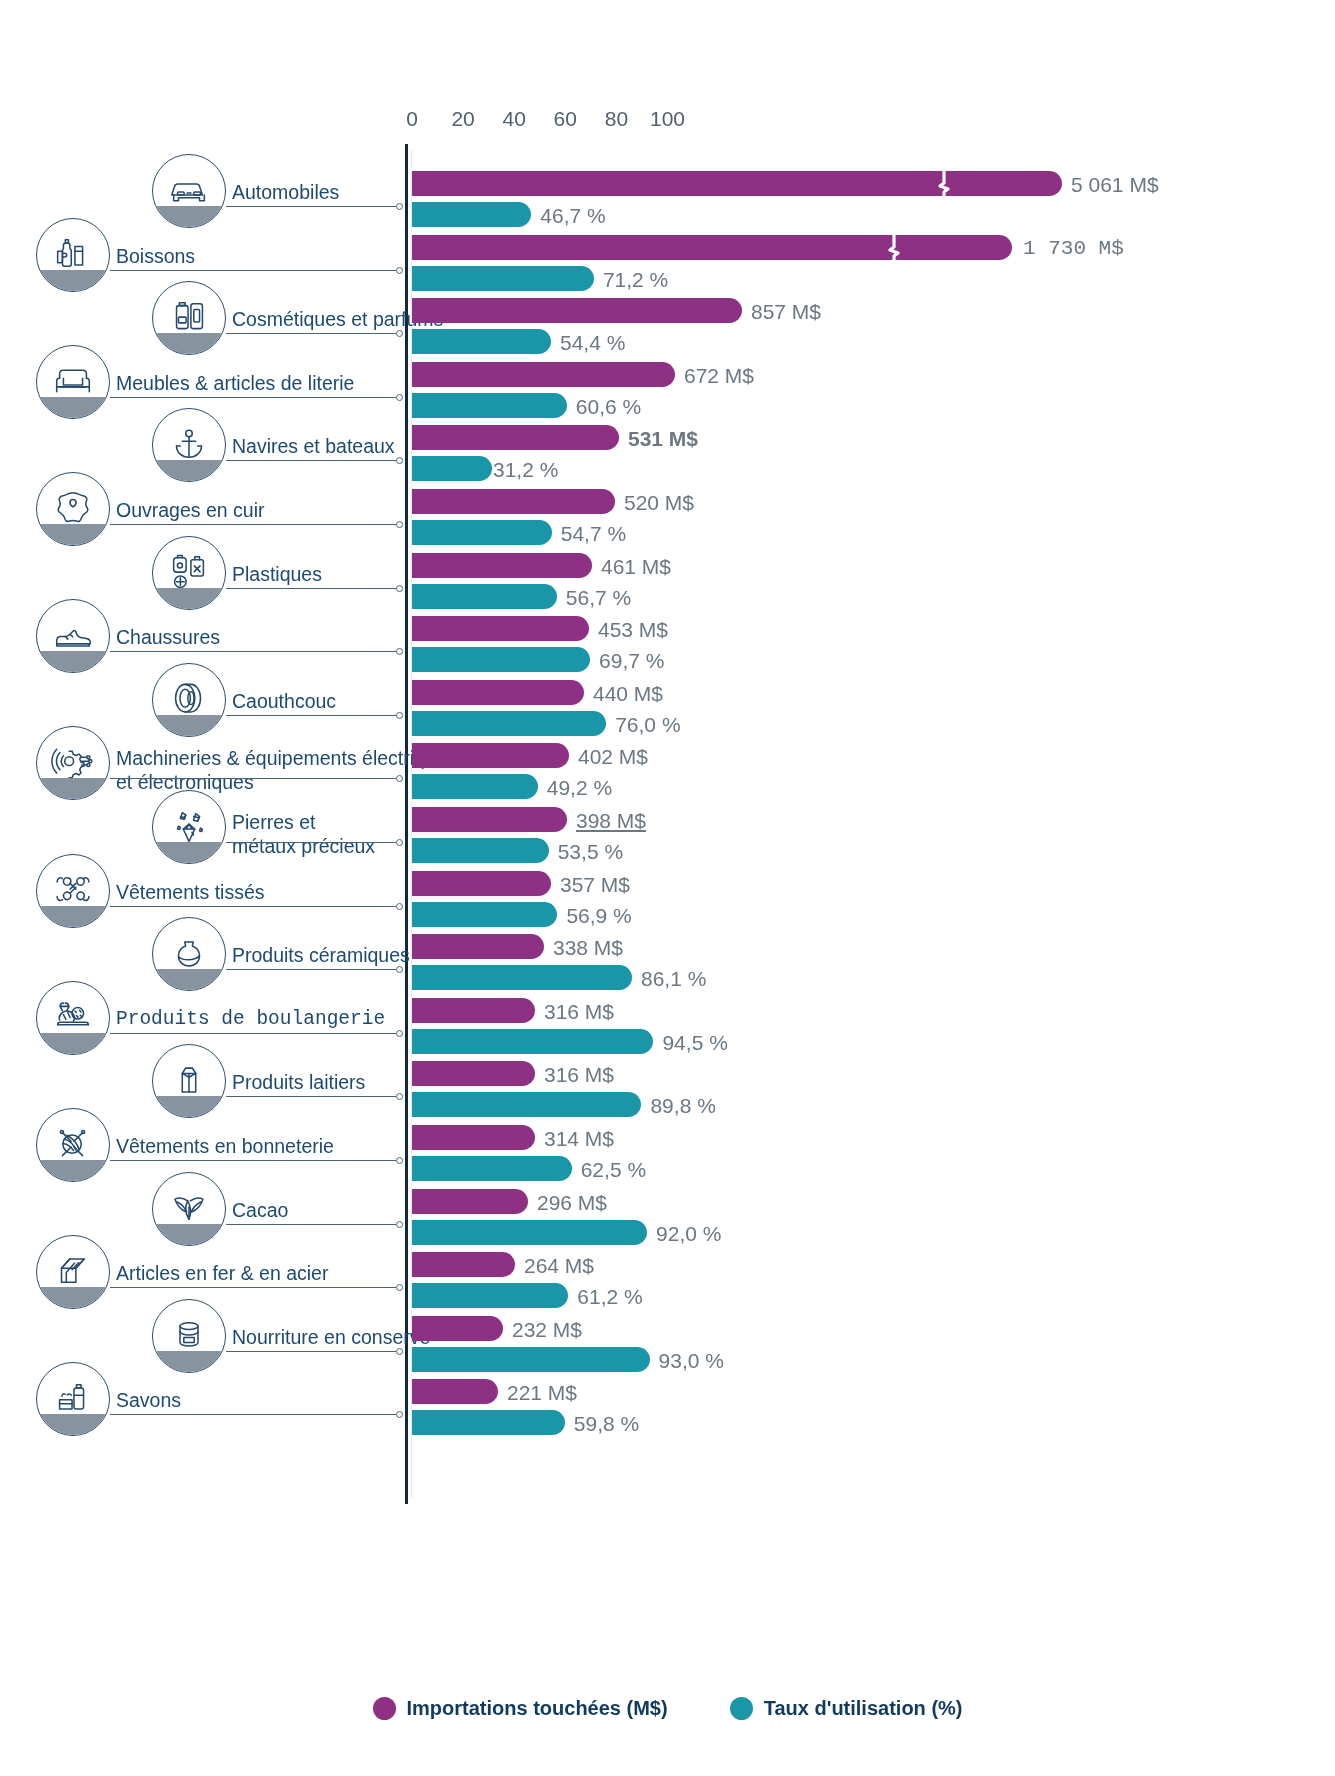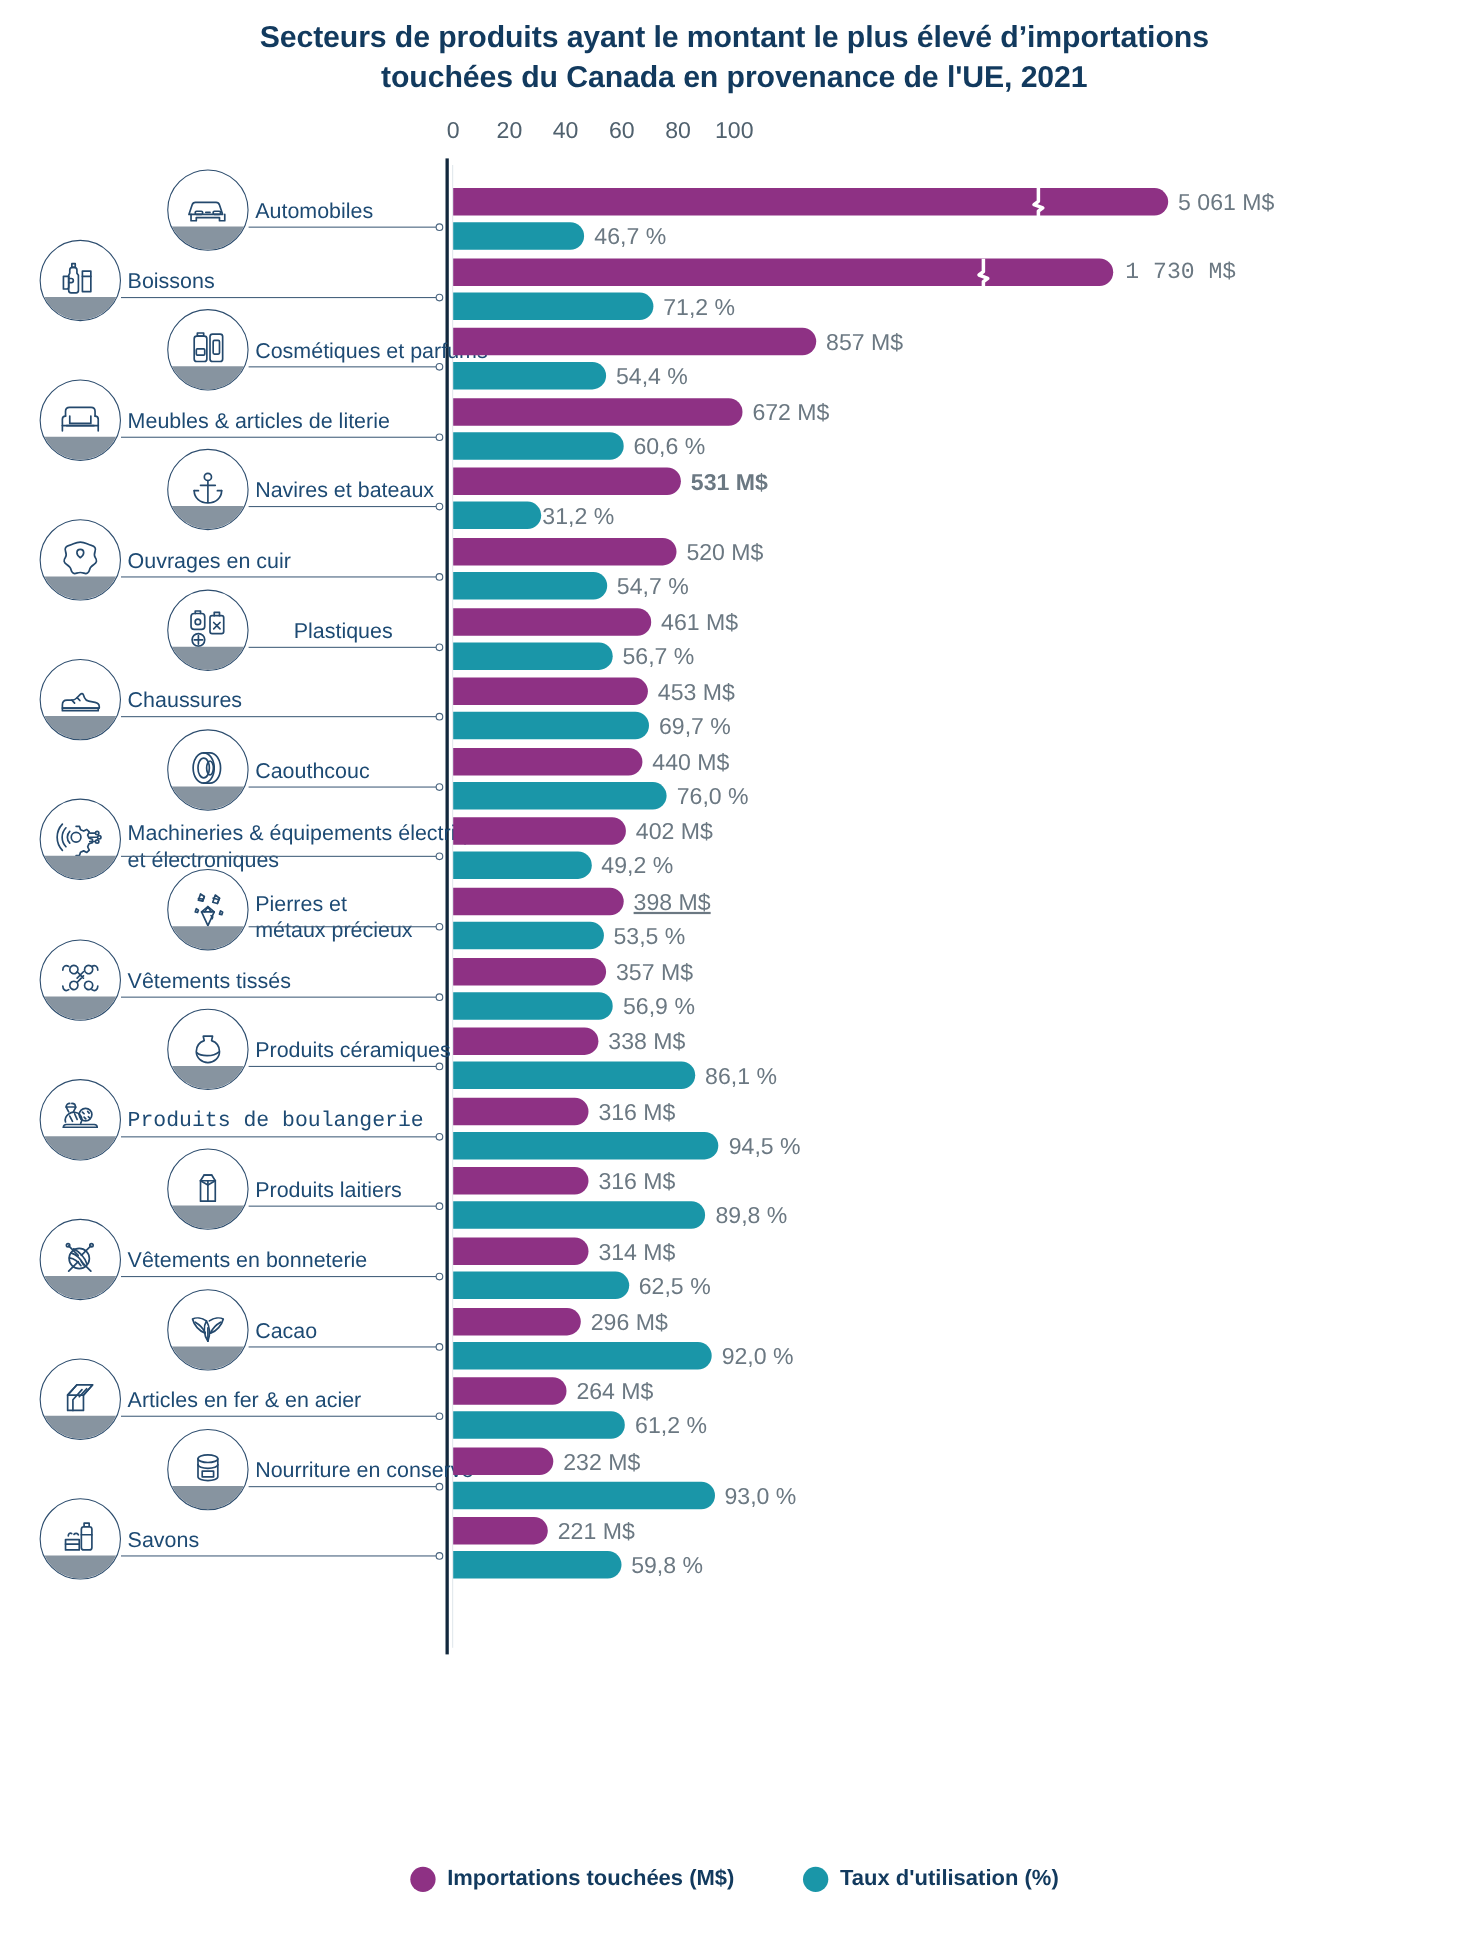--- a/index.html
+++ b/index.html
@@ -179,24 +179,20 @@
     font-size: 20px;
     font-weight: bold;
     white-space: nowrap;
   }
 </style>
 </head>
 <body>
 
 <div id="chart-root">
 
-  <div class="chart-title">
-    <div>Secteurs de produits ayant le montant le plus élevé d’importations</div>
-    <div>touchées du Canada en provenance de l'UE, 2021</div>
-  </div>
 
   <div class="axis-ticks" id="axis-ticks">
       <div class="axis-tick" style="left: 412px;">0</div>
       <div class="axis-tick" style="left: 463.1px;">20</div>
       <div class="axis-tick" style="left: 514.2px;">40</div>
       <div class="axis-tick" style="left: 565.3px;">60</div>
       <div class="axis-tick" style="left: 616.4px;">80</div>
       <div class="axis-tick" style="left: 667.5px;">100</div>
     </div>
   <div class="axis-line"></div>
@@ -312,21 +308,21 @@
             <path d="M12 10V7.6h5V10"></path>
             <circle cx="14.5" cy="18" r="2.6"></circle>
             <rect x="26" y="12" width="13" height="17" rx="2"></rect>
             <path d="M30 12V9h5v3"></path>
             <path d="M29.5 18.5l6 6M35.5 18.5l-6 6"></path>
             <circle cx="15" cy="35" r="6"></circle>
             <path d="M15 31v8M11 35h8"></path>
           </svg>
           <div class="halfmoon"></div>
         </div>
-        <div class="cat-text" style="left: 232px; top: 561.6px; margin-left: 35px;">
+        <div class="cat-text" style="left: 232px; top: 561.6px;">
           <div>Plastiques</div>
         </div>
         <div class="cat-rule" style="left: 226px; top: 587.6px; width: 172px;"></div>
         <div class="cat-dot" style="left: 396px; top: 584.6px;"></div>
       </div>
       <div class="cat-block">
         <div class="cat-icon" style="left: 36px; top: 599.2px;">
           <svg viewBox="0 0 48 48" fill="none" stroke="#24496d" stroke-width="1.6" stroke-linecap="round" stroke-linejoin="round">
             <path d="M7 31c0-3 1.4-4.6 4.4-4.6h4.8c2 0 3-.6 4.4-2l3.4-3.4c1.2-1.2 2.4-1 3 .6l1 2.6c.7 1.8 2 2.8 4 3.2l6 1.2c2.6.5 4 1.8 4 4.2V34H7z"></path>
             <path d="M7 34h34v2.4H7z"></path>

